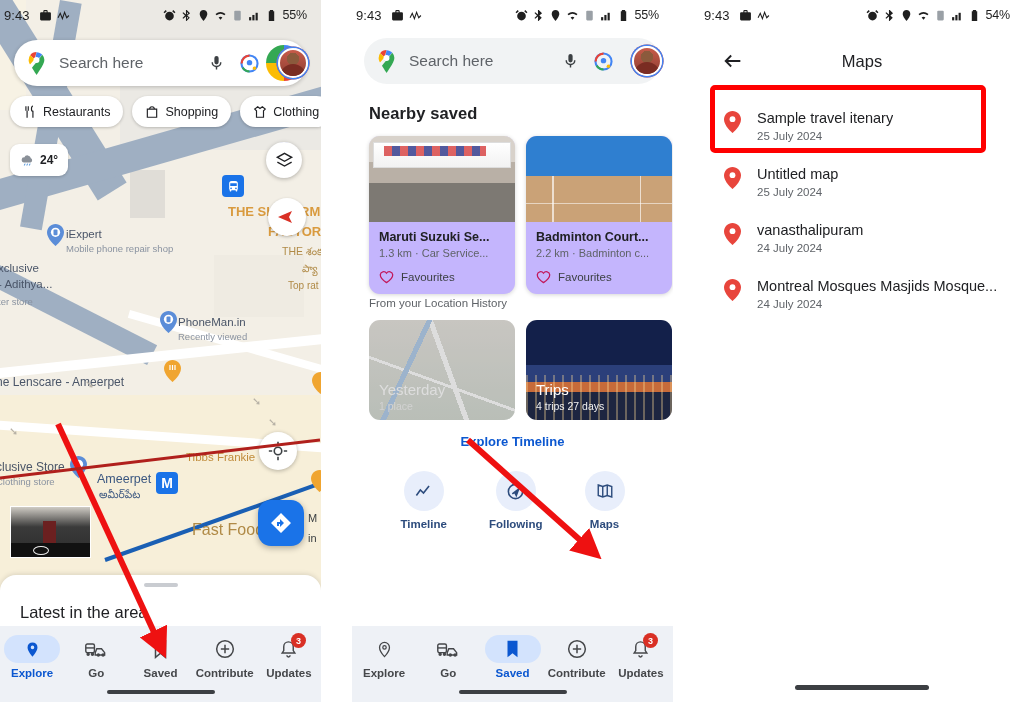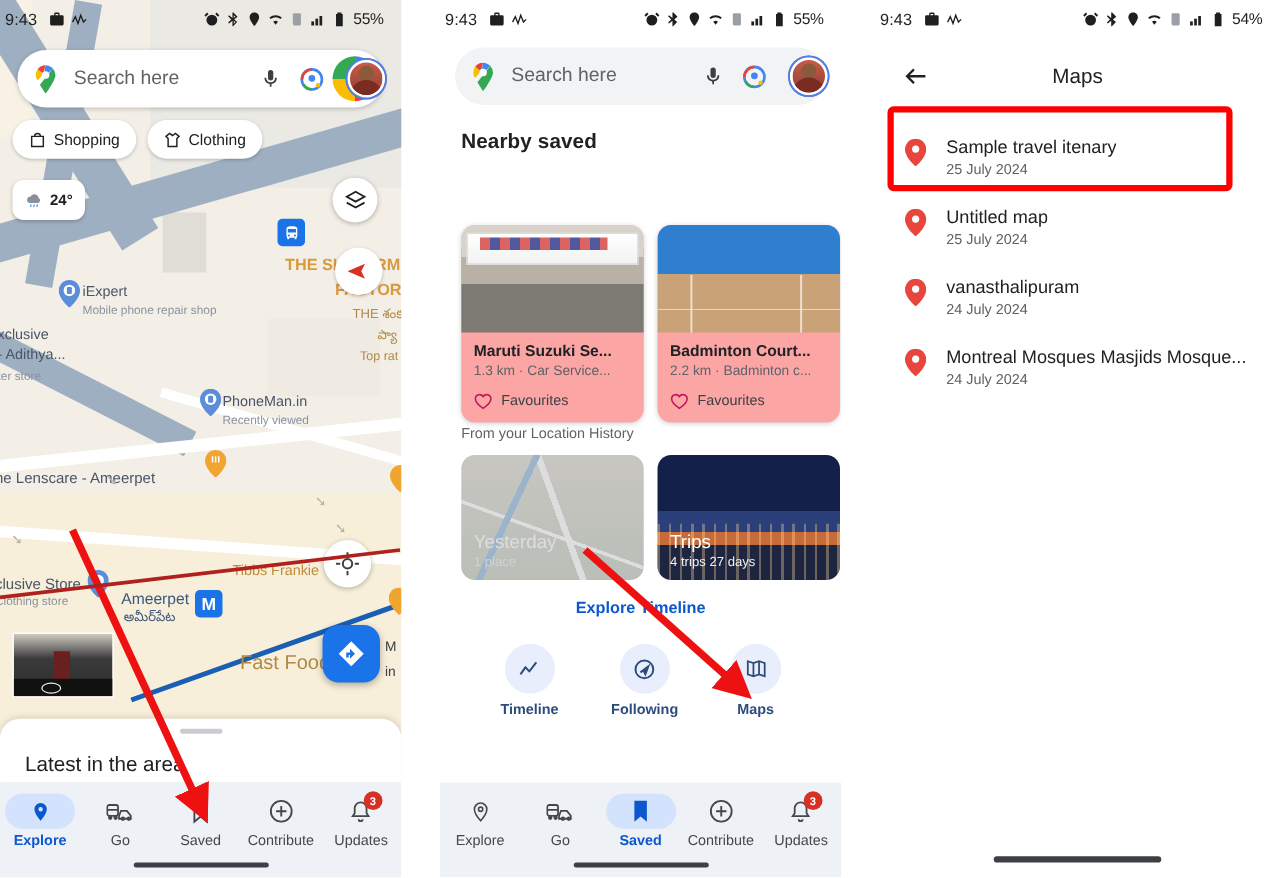--- a/index.html
+++ b/index.html
@@ -120,21 +120,21 @@
   .bottomnav {
     position: absolute; left: 0; right: 0; bottom: 0; height: 76px;
     background: #eef1f6; display: flex; align-items: flex-start; padding-top: 9px; z-index: 30;
   }
   .nav-item { flex: 1; display: flex; flex-direction: column; align-items: center; gap: 4px; position: relative; }
   .nav-ico-wrap {
     width: 56px; height: 28px; border-radius: 14px; display: flex; align-items: center;
     justify-content: center; position: relative;
   }
   .nav-ico-wrap.active { background: #d3e3fd; }
-  .nav-label { font-size: 11.5px; color: #45474a; }
+  .nav-label { font-size: 11.5px; color: #45474a; font-weight: bold; }
   .nav-label.active { color: #0b57d0; font-weight: bold; }
   .badge {
     position: absolute; top: -2px; right: 11px; min-width: 15px; height: 15px; border-radius: 8px;
     background: #d93025; color: #fff; font-size: 9px; display: flex; align-items: center;
     justify-content: center; padding: 0 3px; font-weight: bold;
   }
   .gesture-bar {
     position: absolute; bottom: 8px; left: 50%; transform: translateX(-50%);
     width: 108px; height: 4px; border-radius: 2px; background: #3c3f43;
   }
@@ -142,22 +142,22 @@
   
   .saved-search {
     margin: 8px 12px 0; height: 46px; background: #f1f3f4; border-radius: 24px;
     display: flex; align-items: center; padding: 0 8px 0 12px;
   }
   .saved-search .sb-text { flex: 1; font-size: 15.5px; color: #5f6368; margin-left: 12px; }
   .section-h { font-size: 16.5px; font-weight: bold; color: #202124; margin: 20px 0 0 17px; letter-spacing: .1px; }
   .section-sub { font-size: 11.5px; color: #5f6368; margin: 3px 0 0 17px; }
   .card-row { display: flex; gap: 11px; margin: 13px 0 0 17px; }
   .pcard {
-    width: 146px; flex: 0 0 auto; background: #fca5a5; border-radius: 11px;
-    box-shadow: 0 1px 4px rgba(0,0,0,.17); overflow: hidden; margin-top: 44px;
+    width: 146px; flex: 0 0 auto; background: #c4b5fd; border-radius: 11px;
+    box-shadow: 0 1px 4px rgba(0,0,0,.17); overflow: hidden;
   }
   .pcard-img { height: 86px; }
   .pcard-body { padding: 8px 10px 10px; }
   .pcard-title { font-size: 12.5px; font-weight: bold; color: #202124; white-space: nowrap; overflow: hidden; }
   .pcard-meta { font-size: 11px; color: #5f6368; margin-top: 3px; white-space: nowrap; overflow: hidden; }
   .pcard-fav { display: flex; align-items: center; gap: 7px; margin-top: 11px; font-size: 11.5px; color: #3c4043; }
   .img-suzuki {
     background:
       linear-gradient(#d8d2cb 0 30%, transparent 30%),
       linear-gradient(180deg,#efeae4 0 22%, #b9b0a6 22% 55%, #7d7973 55% 100%);
@@ -412,20 +412,26 @@
       </svg>
       <div class="avatar-wrap">
         <div class="avatar-ring"></div>
         <div class="avatar"></div>
       </div>
     </div>
 
     <div class="chips">
       <div class="chip">
         <svg viewBox="0 0 24 24" fill="none" stroke="#202124" stroke-width="2">
+            <path d="M5 2v8M9 2v8M7 10v12M17 2c-1.6 0-2.5 2-2.5 5s.9 4 2.5 4v11"></path>
+          </svg>
+        <span>Restaurants</span>
+      </div>
+      <div class="chip">
+        <svg viewBox="0 0 24 24" fill="none" stroke="#202124" stroke-width="2">
             <path d="M4 7h16v14H4z"></path>
             <path d="M8 7a4 4 0 018 0"></path>
           </svg>
         <span>Shopping</span>
       </div>
       <div class="chip">
         <svg viewBox="0 0 24 24" fill="none" stroke="#202124" stroke-width="2">
             <path d="M8 3l4 3 4-3 5 4-3 3v11H6V10L3 7z"></path>
           </svg>
         <span>Clothing</span>

